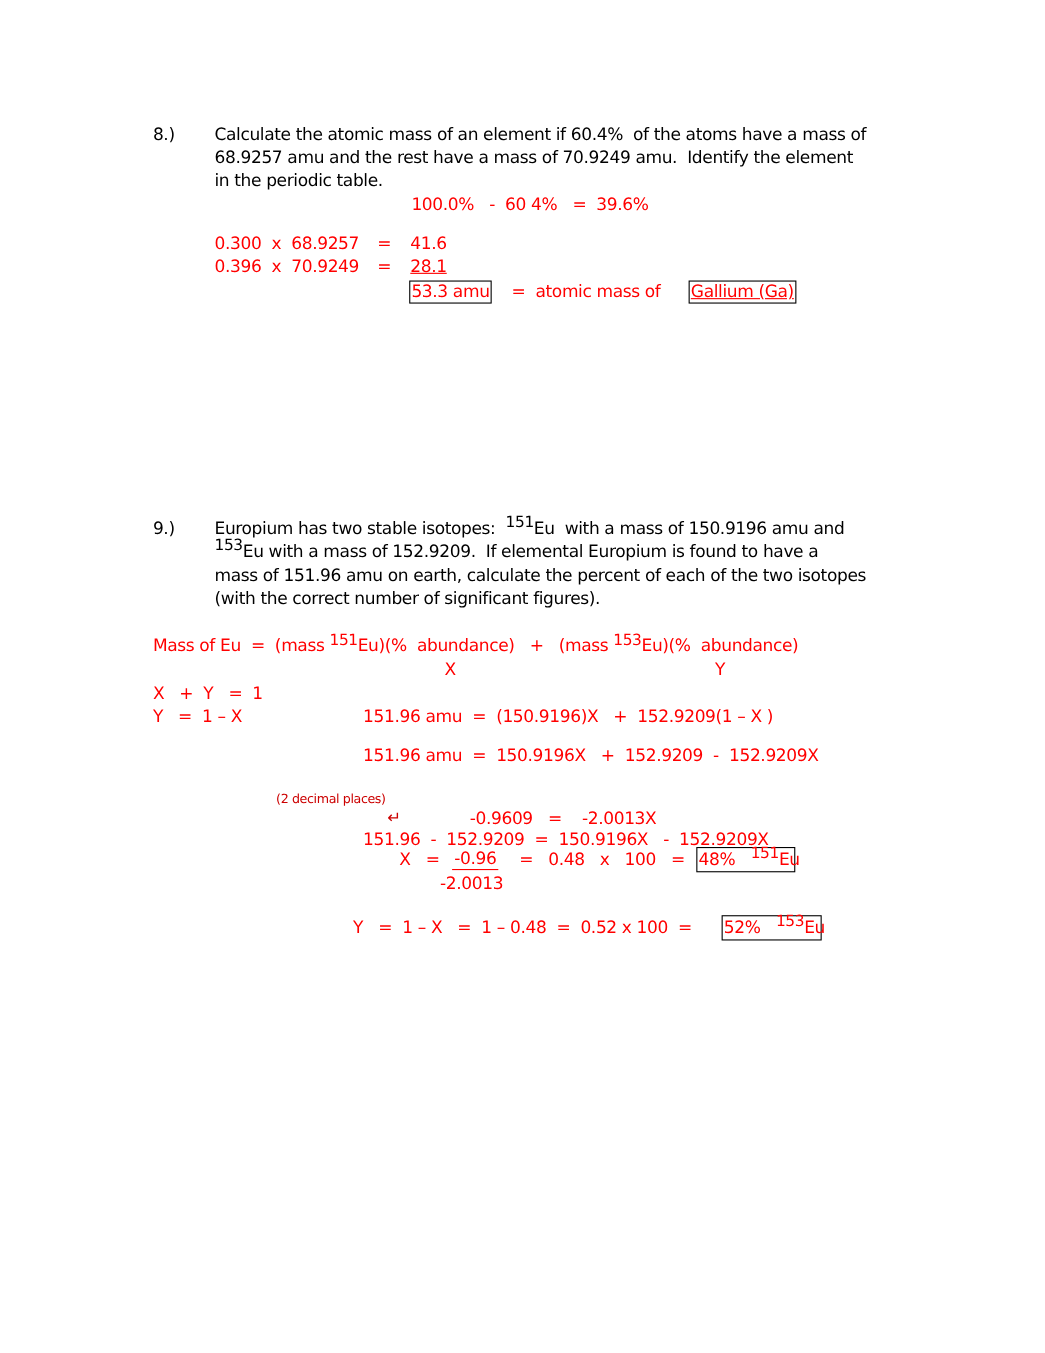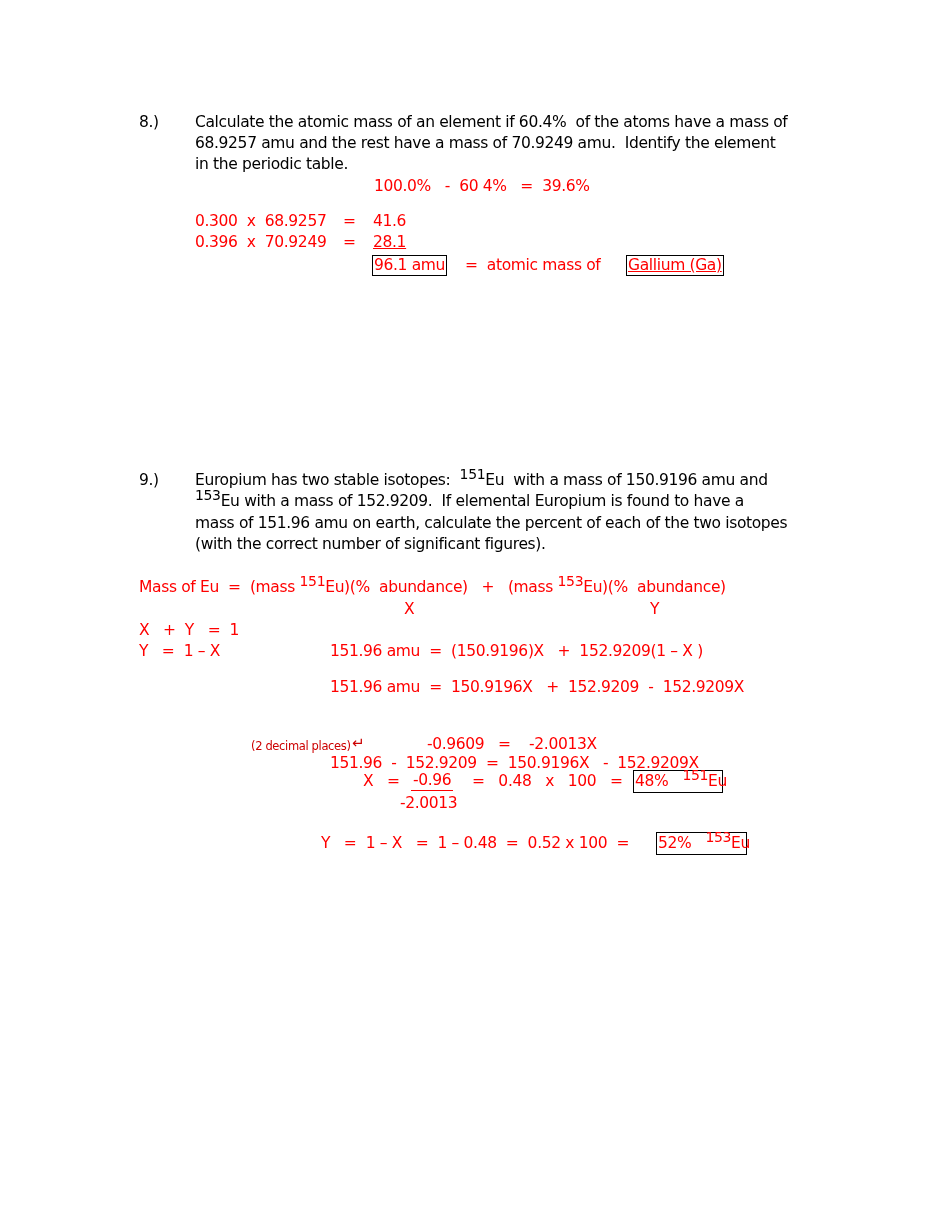--- a/index.html
+++ b/index.html
@@ -42,21 +42,21 @@
   <span class="abs red" style="left:374px; top:176px;">100.0%   -  60 4%   =  39.6%</span>
 
   <span class="abs red" style="left:195px; top:211px;">0.300  x  68.9257</span>
   <span class="abs red" style="left:343px; top:211px;">=</span>
   <span class="abs red" style="left:373px; top:211px;">41.6</span>
 
   <span class="abs red" style="left:195px; top:232px;">0.396  x  70.9249</span>
   <span class="abs red" style="left:343px; top:232px;">=</span>
   <span class="abs red uline" style="left:373px; top:232px;">28.1</span>
 
-  <span class="abs red boxed" style="left:372px; top:255px; line-height:19px;">96.1 amu</span>
+  <span class="abs red boxed" style="left:372px; top:255px; line-height:19px;">53.3 amu</span>
   <span class="abs red" style="left:465px; top:255px;">=  atomic mass of</span>
   <span class="abs red boxed" style="left:626px; top:255px; line-height:19px;text-decoration:underline;">Gallium (Ga)</span>
 </div>
 
 <div>
   <span class="abs num" style="top:470px;">9.)</span>
   <span class="abs q-line" style="top:470px;"><span>Europium has two stable isotopes:  </span><sup>151</sup><span>Eu  with a mass of 150.9196 amu and</span></span>
   <span class="abs q-line" style="top:491px;"><sup>153</sup><span>Eu with a mass of 152.9209.  If elemental Europium is found to have a</span></span>
   <span class="abs q-line" style="top:513px;">mass of 151.96 amu on earth, calculate the percent of each of the two isotopes</span>
   <span class="abs q-line" style="top:534px;">(with the correct number of significant figures).</span>
@@ -68,21 +68,21 @@
   <span class="abs red" style="left:404px; top:599px;">X</span>
   <span class="abs red" style="left:650px; top:599px;">Y</span>
 
   <span class="abs red" style="left:139px; top:620px;">X   +  Y   =  1</span>
   <span class="abs red" style="left:139px; top:641px;">Y   =  1 – X</span>
 
   <span class="abs red" style="left:330px; top:641px;">151.96 amu  =  (150.9196)X   +  152.9209(1 – X )</span>
   <span class="abs red" style="left:330px; top:677px;">151.96 amu  =  150.9196X   +  152.9209  -  152.9209X</span>
   <span class="abs red" style="left:330px; top:713px;margin-top:40px;">151.96  -  152.9209  =  150.9196X   -  152.9209X</span>
 
-  <span class="abs dred small" style="left:251px; top:736px;">(2 decimal places)</span>
+  <span class="abs dred small" style="left:251px; top:716px;">(2 decimal places)</span>
   <span class="abs dred arrow" style="left:352px; top:733px;">↵</span>
   <span class="abs red" style="left:427px; top:734px;">-0.9609   =    -2.0013X</span>
 
   <span class="abs red" style="left:363px; top:771px;">X   =</span>
   <span class="abs red" style="left:411px; top:771px; border-bottom:1.5px solid #ff0000; line-height:19px; padding:0 2px;">-0.96</span>
   <span class="abs red" style="left:400px; top:793px;">-2.0013</span>
   <span class="abs red" style="left:472px; top:771px;">=   0.48   x   100   =</span>
   <span class="abs red boxed" style="left:633px; top:770px; width:86px; line-height:21px;"><span>48%</span><span style="display:inline-block; width:14px;"></span><sup>151</sup><span>Eu</span></span>
 
   <span class="abs red" style="left:321px; top:833px;">Y   =  1 – X   =  1 – 0.48  =  0.52 x 100  =</span>

